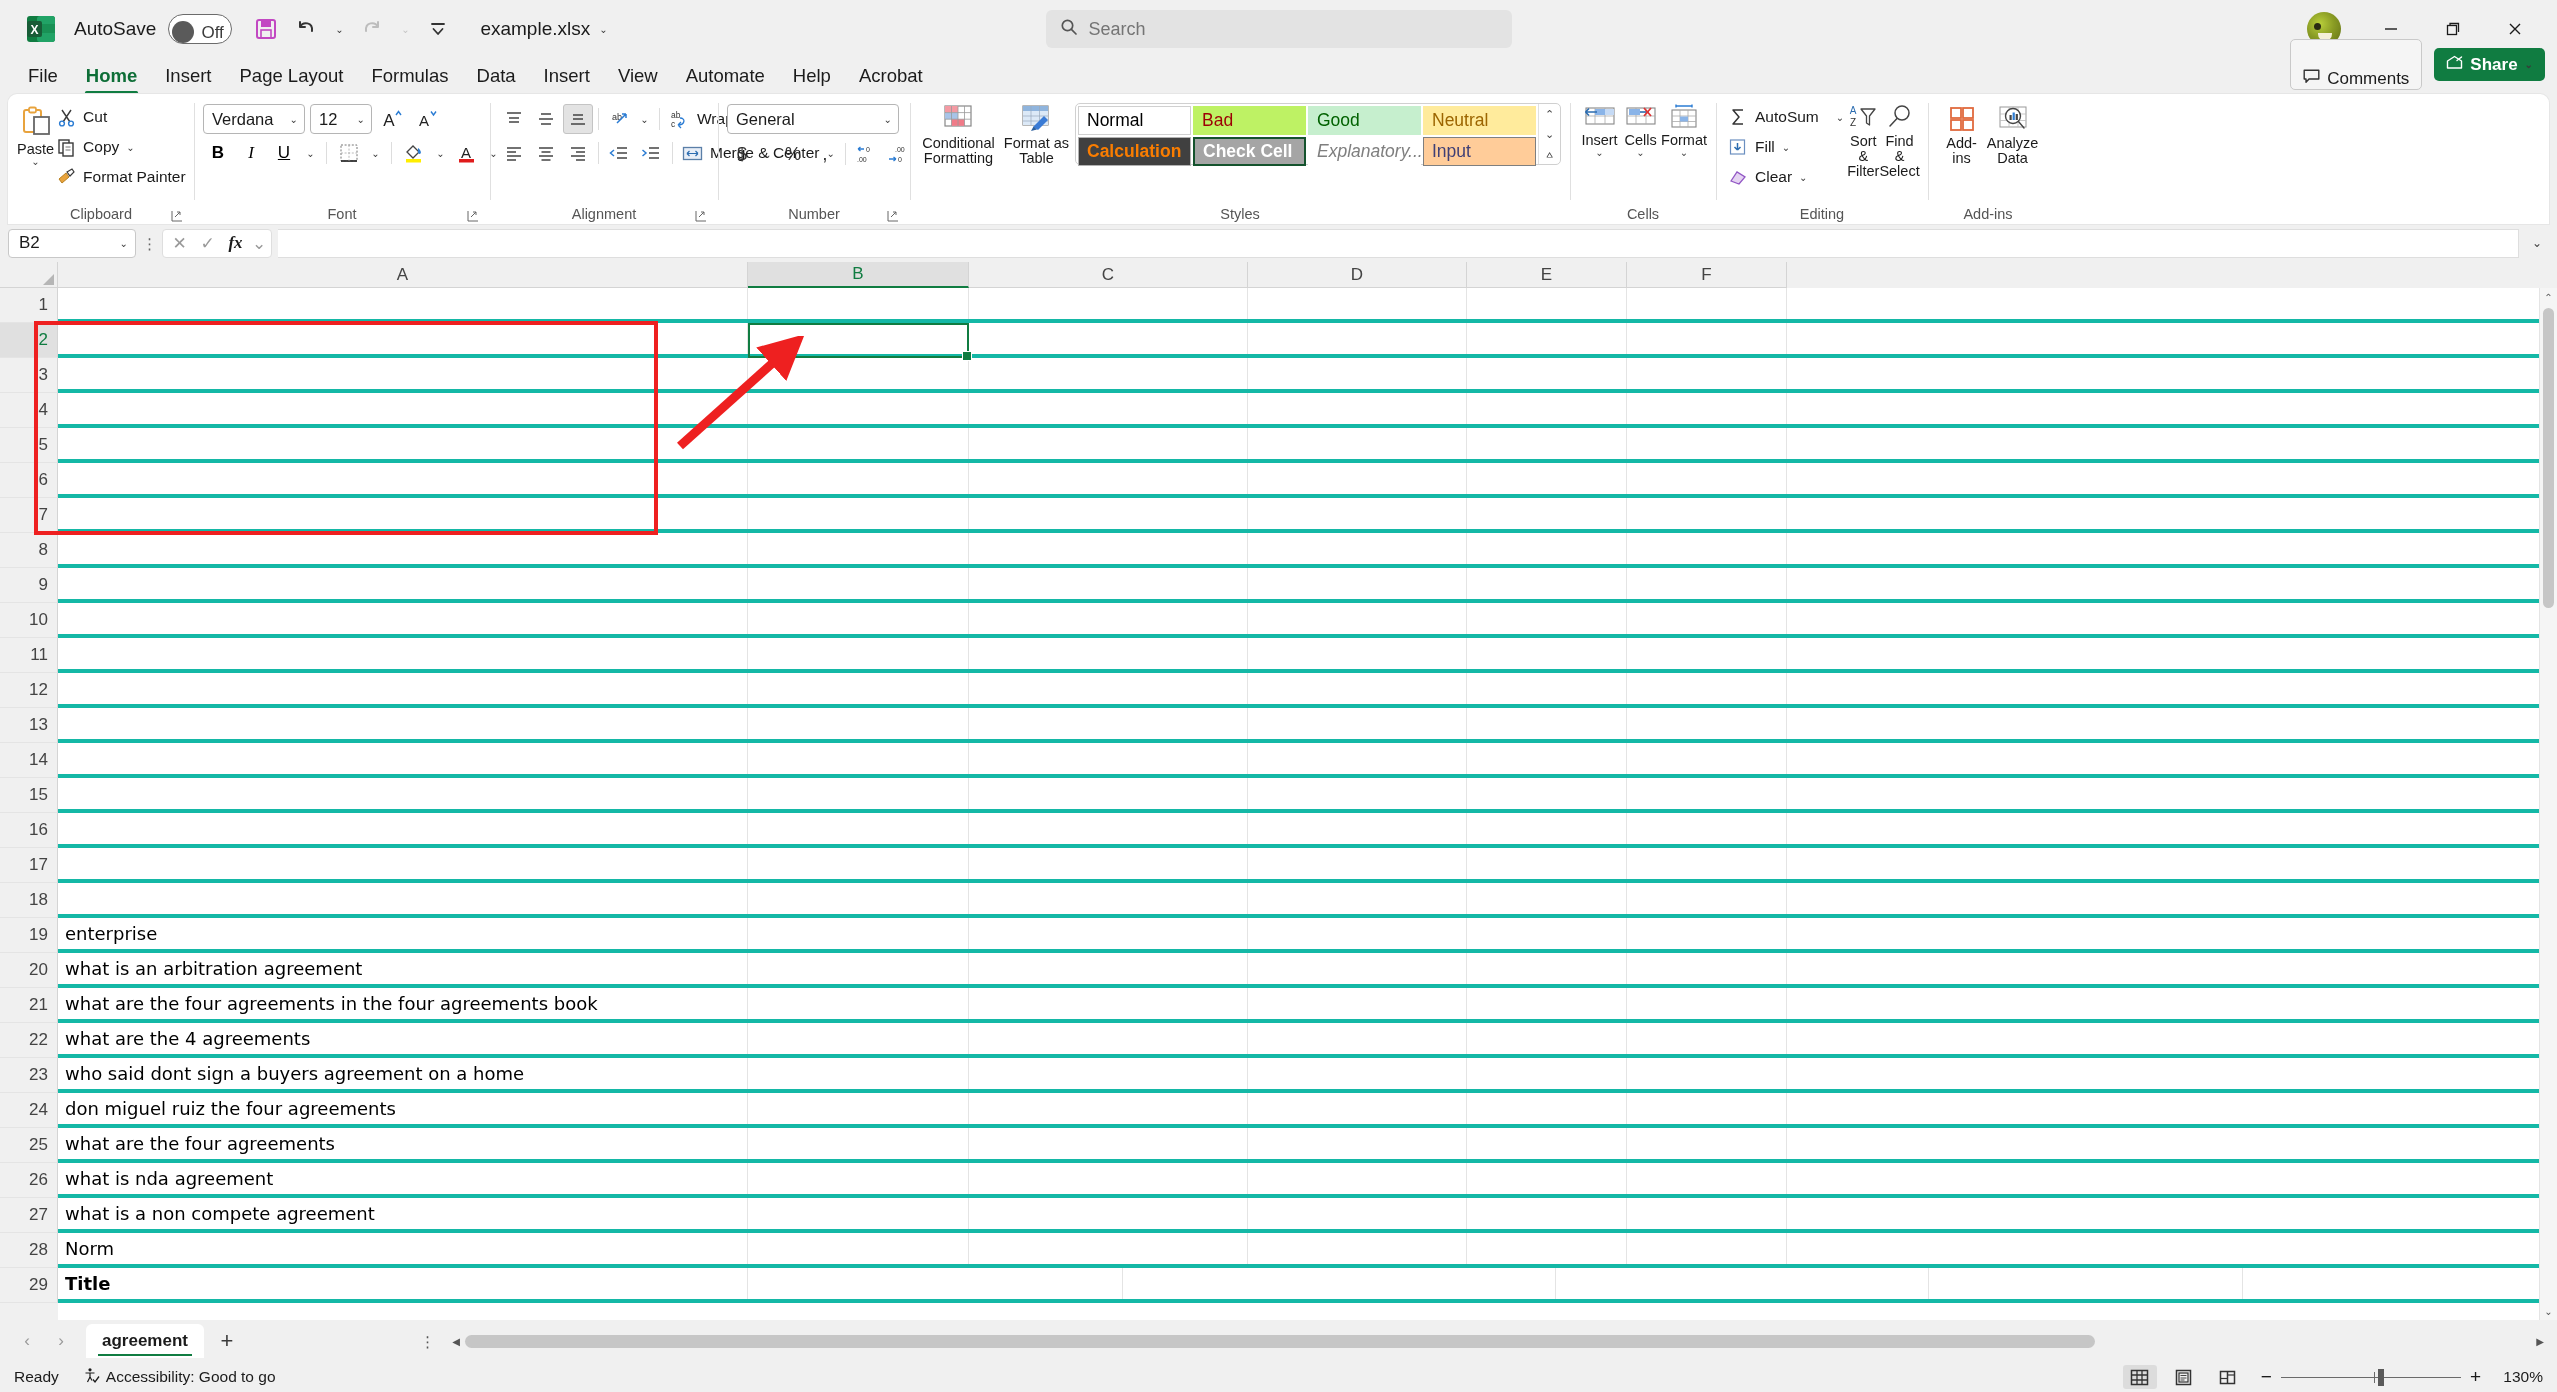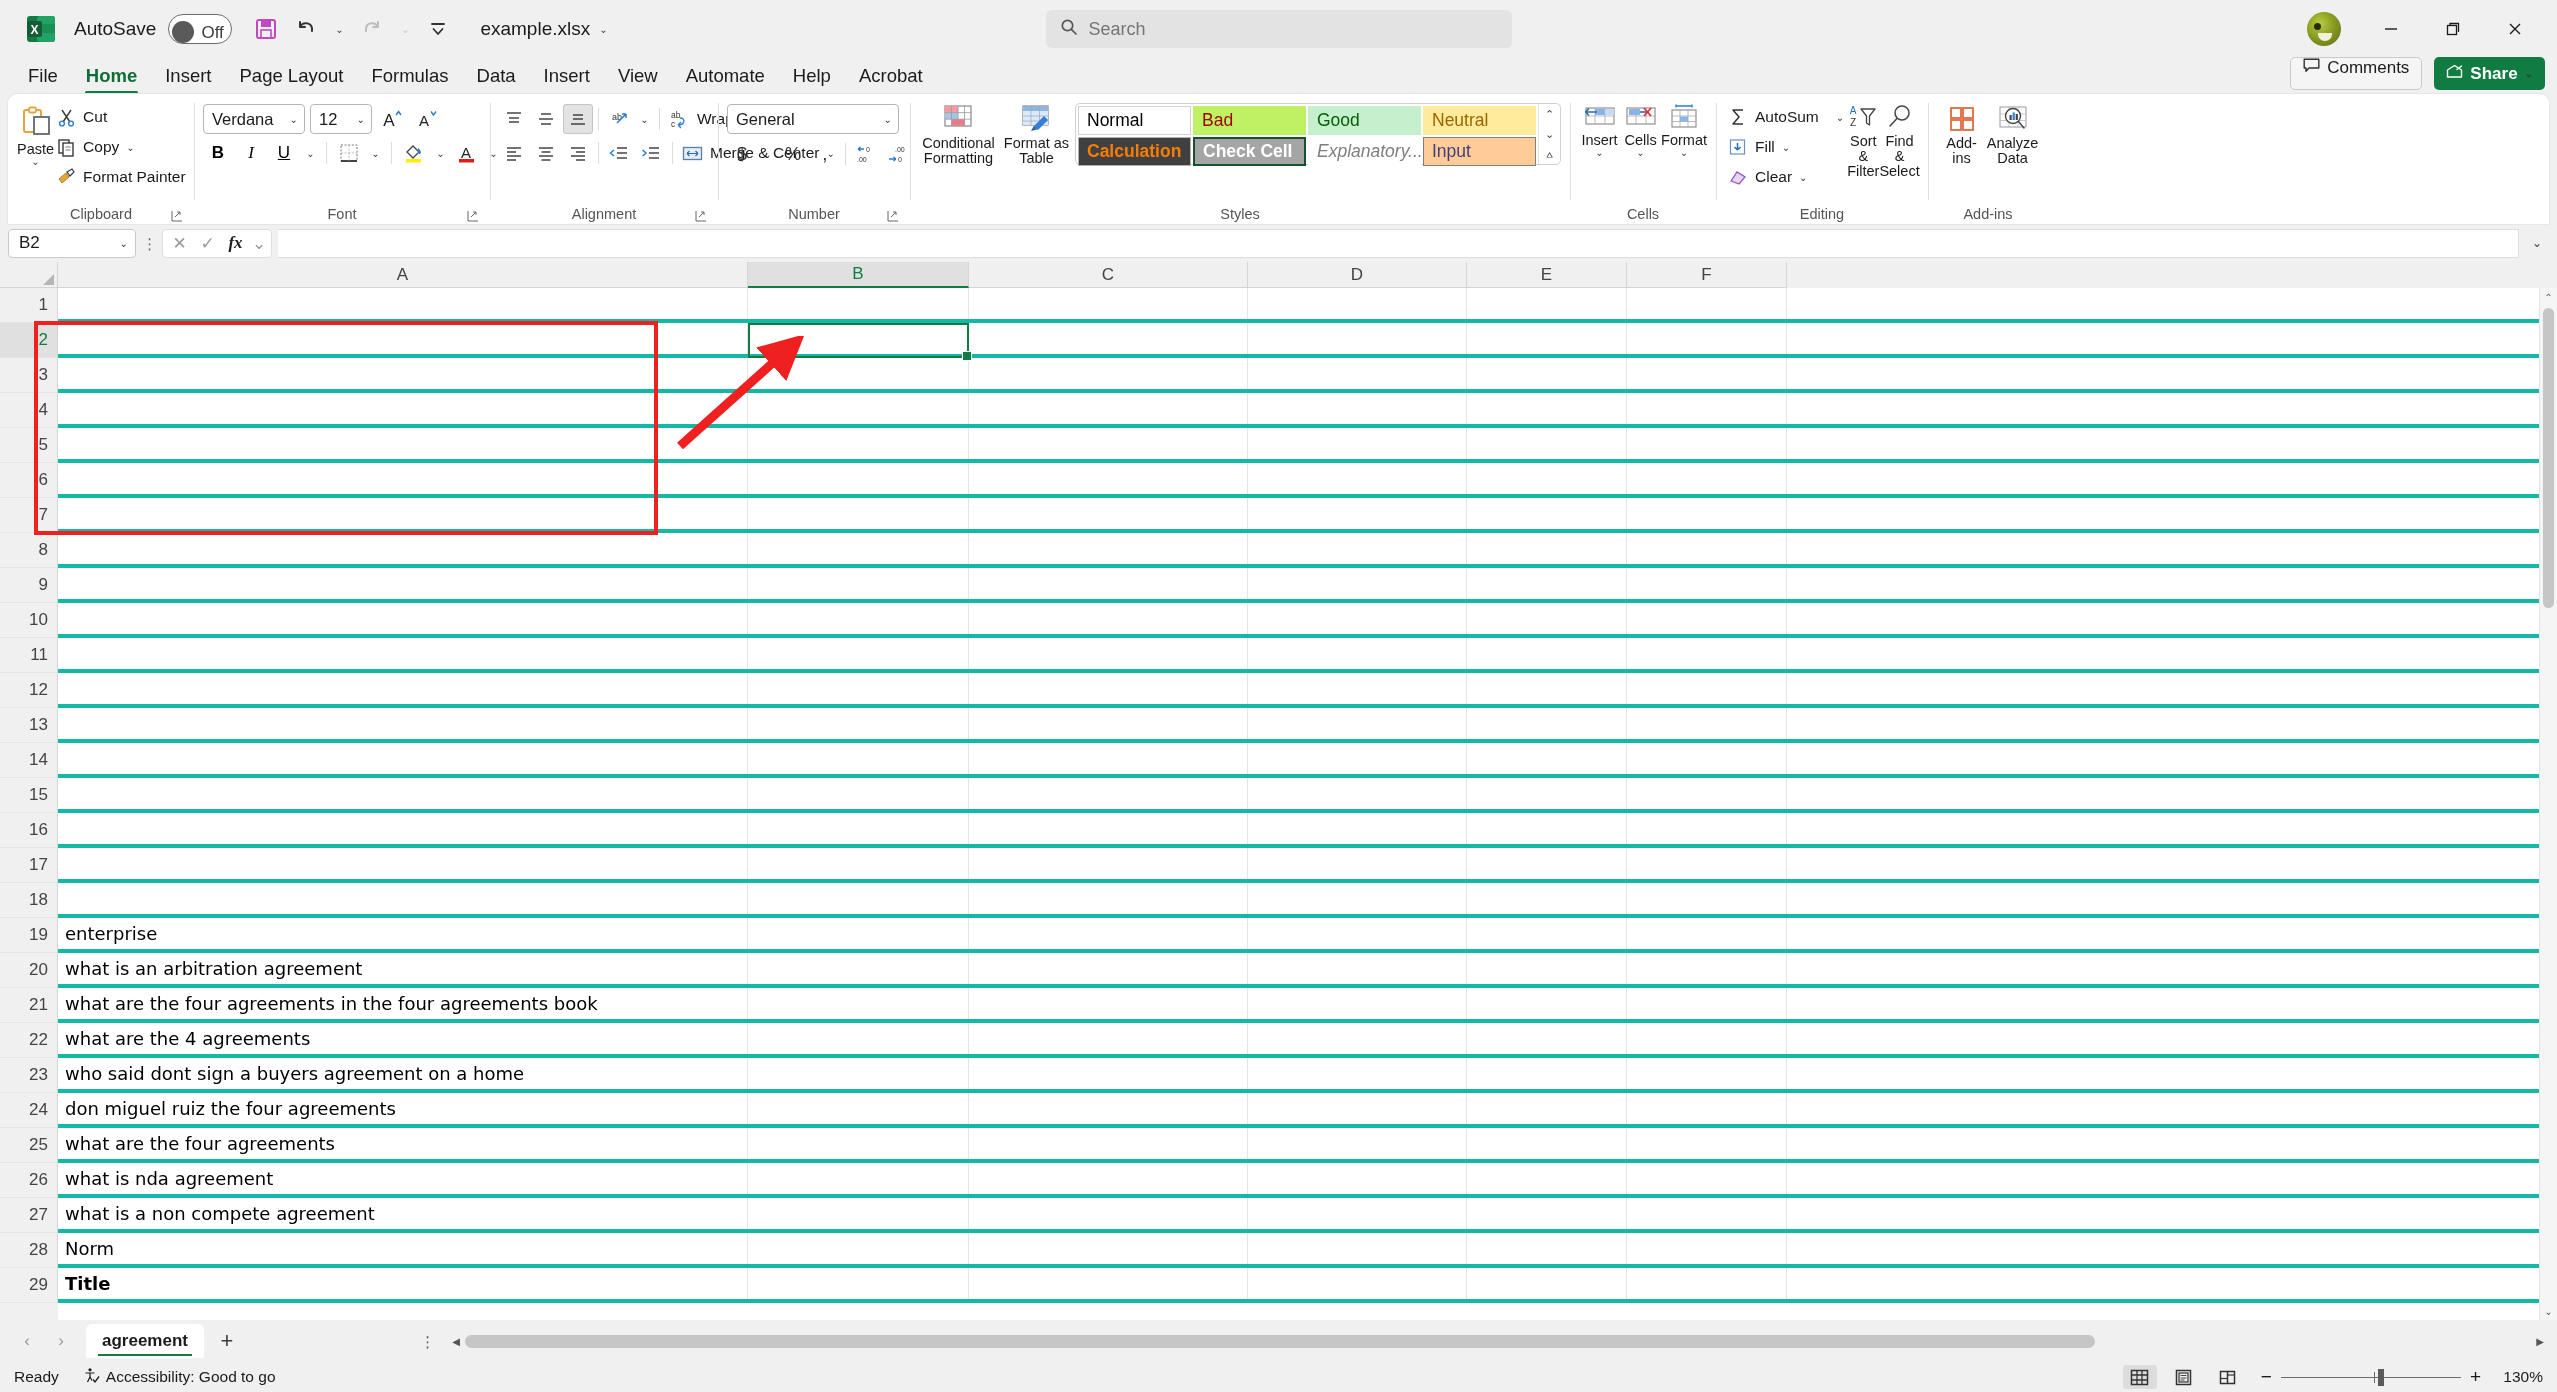--- a/index.html
+++ b/index.html
@@ -33,21 +33,21 @@
   .avatar::before { content:""; position:absolute; left:7px; top:11px; width:7px; height:7px; border-radius:50%; background:#2a2a12; }
   .avatar::after { content:""; position:absolute; left:11px; top:21px; width:14px; height:8px; border-radius:0 0 8px 8px; background:#f4efd8; }
   .wbtn { width: 60px; height: 58px; display: flex; align-items: center; justify-content: center; }
 
   
   .tabsrow { height: 36px; display: flex; align-items: flex-end; padding-left: 14px; position: relative; flex: 0 0 36px; }
   .rtab { font-size: 18.5px; color: #1b1b1b; padding: 0 14px 7px 14px; position: relative; white-space: nowrap; }
   .rtab.active { font-weight: bold; color: #0e6e37; }
   .rtab.active::after { content:""; position: absolute; left: 13px; right: 13px; bottom: 0; height: 3.5px; background: #107c41; border-radius: 2px; }
   .tabs-right { margin-left: auto; display: flex; align-items: center; gap: 12px; padding-bottom: 4px; padding-right: 12px; }
-  .comments-btn { border: 1px solid #c9c9c9; border-radius: 5px; background: #f5f5f5; height: 33px; display:flex; align-items:flex-start; gap: 7px; padding: 0 12px; font-size: 17px; color: #1b1b1b; }
+  .comments-btn { border: 1px solid #c9c9c9; border-radius: 5px; background: #f5f5f5; height: 51px; display:flex; align-items:flex-end; gap: 7px; padding: 0 12px; font-size: 17px; color: #1b1b1b; }
   .share-btn { background: #107c41; color: #fff; border-radius: 5px; height: 33px; display:flex; align-items:center; gap: 7px; padding: 0 12px; font-size: 17px; font-weight: bold; }
 
   
   .ribbon { flex: 0 0 130px; background: #fff; border-radius: 9px 9px 0 0; margin: 0 8px; display: flex; position: relative; box-shadow: 0 0 0 1px #e6e6e6; }
   .rgroup { display: flex; flex-direction: column; position: relative; padding: 5px 9px 0 9px; }
   .rgroup + .rgroup::before { content:""; position: absolute; left: 0; top: 9px; bottom: 24px; width: 1px; background: #e0e0e0; }
   .rgroup-body { display: flex; flex: 1; align-items: flex-start; }
   .rgroup-label { font-size: 14.5px; color: #555; text-align: center; height: 20px; line-height: 20px; position: relative; }
   .rgroup-label .dlg { position: absolute; right: 2px; top: 3px; width: 12px; height: 12px; }
   .bigbtn { display: flex; flex-direction: column; align-items: center; justify-content: flex-start; width: 62px; padding-top: 4px; }
@@ -949,21 +949,21 @@
             <div class="cell" style="width: 160px;"></div>
           </div>
           <div class="gridrow" style="position: relative;">
             <div class="cell a" style="width: 690px;">Norm</div>
             <div class="cell" style="width: 221px;"></div>
             <div class="cell" style="width: 279px;"></div>
             <div class="cell" style="width: 219px;"></div>
             <div class="cell" style="width: 160px;"></div>
             <div class="cell" style="width: 160px;"></div>
           </div>
-          <div class="gridrow" style="position: relative;">
+          <div class="gridrow" style="position: relative; justify-content: space-between;">
             <div class="cell a bold" style="width: 690px;">Title</div>
             <div class="cell" style="width: 221px;"></div>
             <div class="cell" style="width: 279px;"></div>
             <div class="cell" style="width: 219px;"></div>
             <div class="cell" style="width: 160px;"></div>
             <div class="cell" style="width: 160px;"></div>
           </div>
 
       <div class="selbox" style="left:690px; top:35px; width:221px; height:35px;"></div>
           <div class="redbox" style="left:-24px; top:33px; width:624px; height:214px;"></div>

